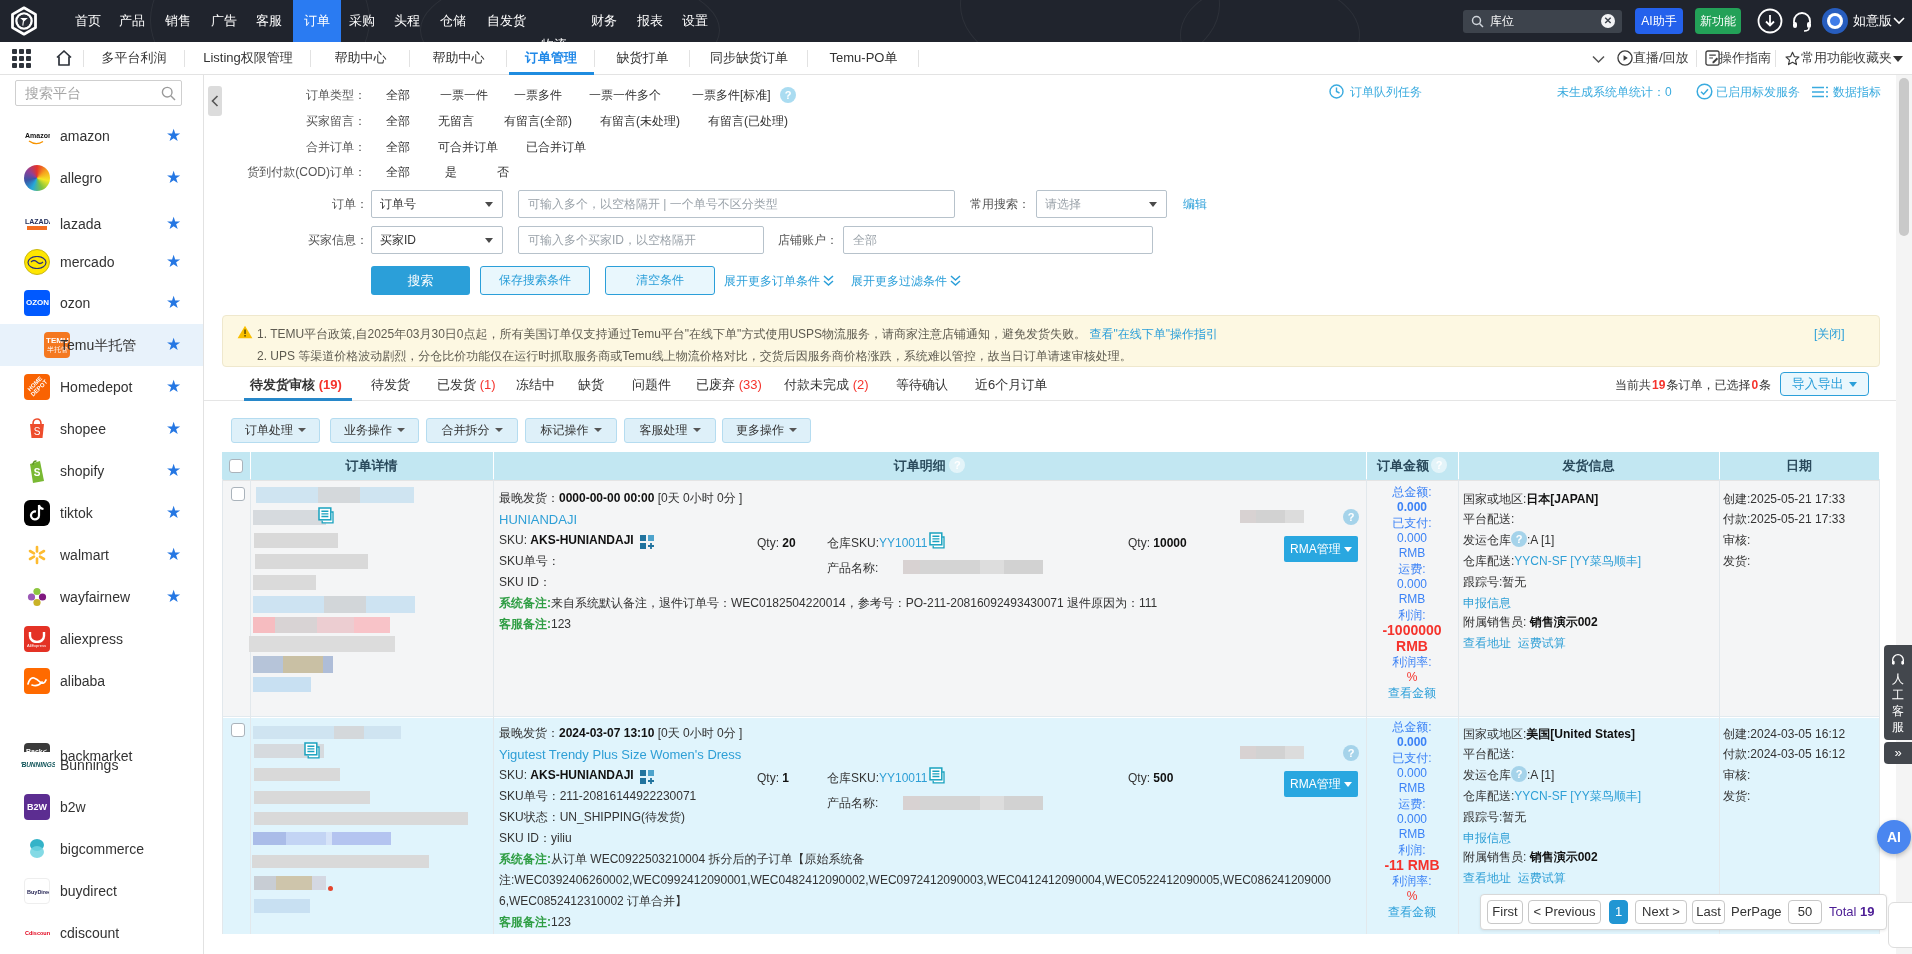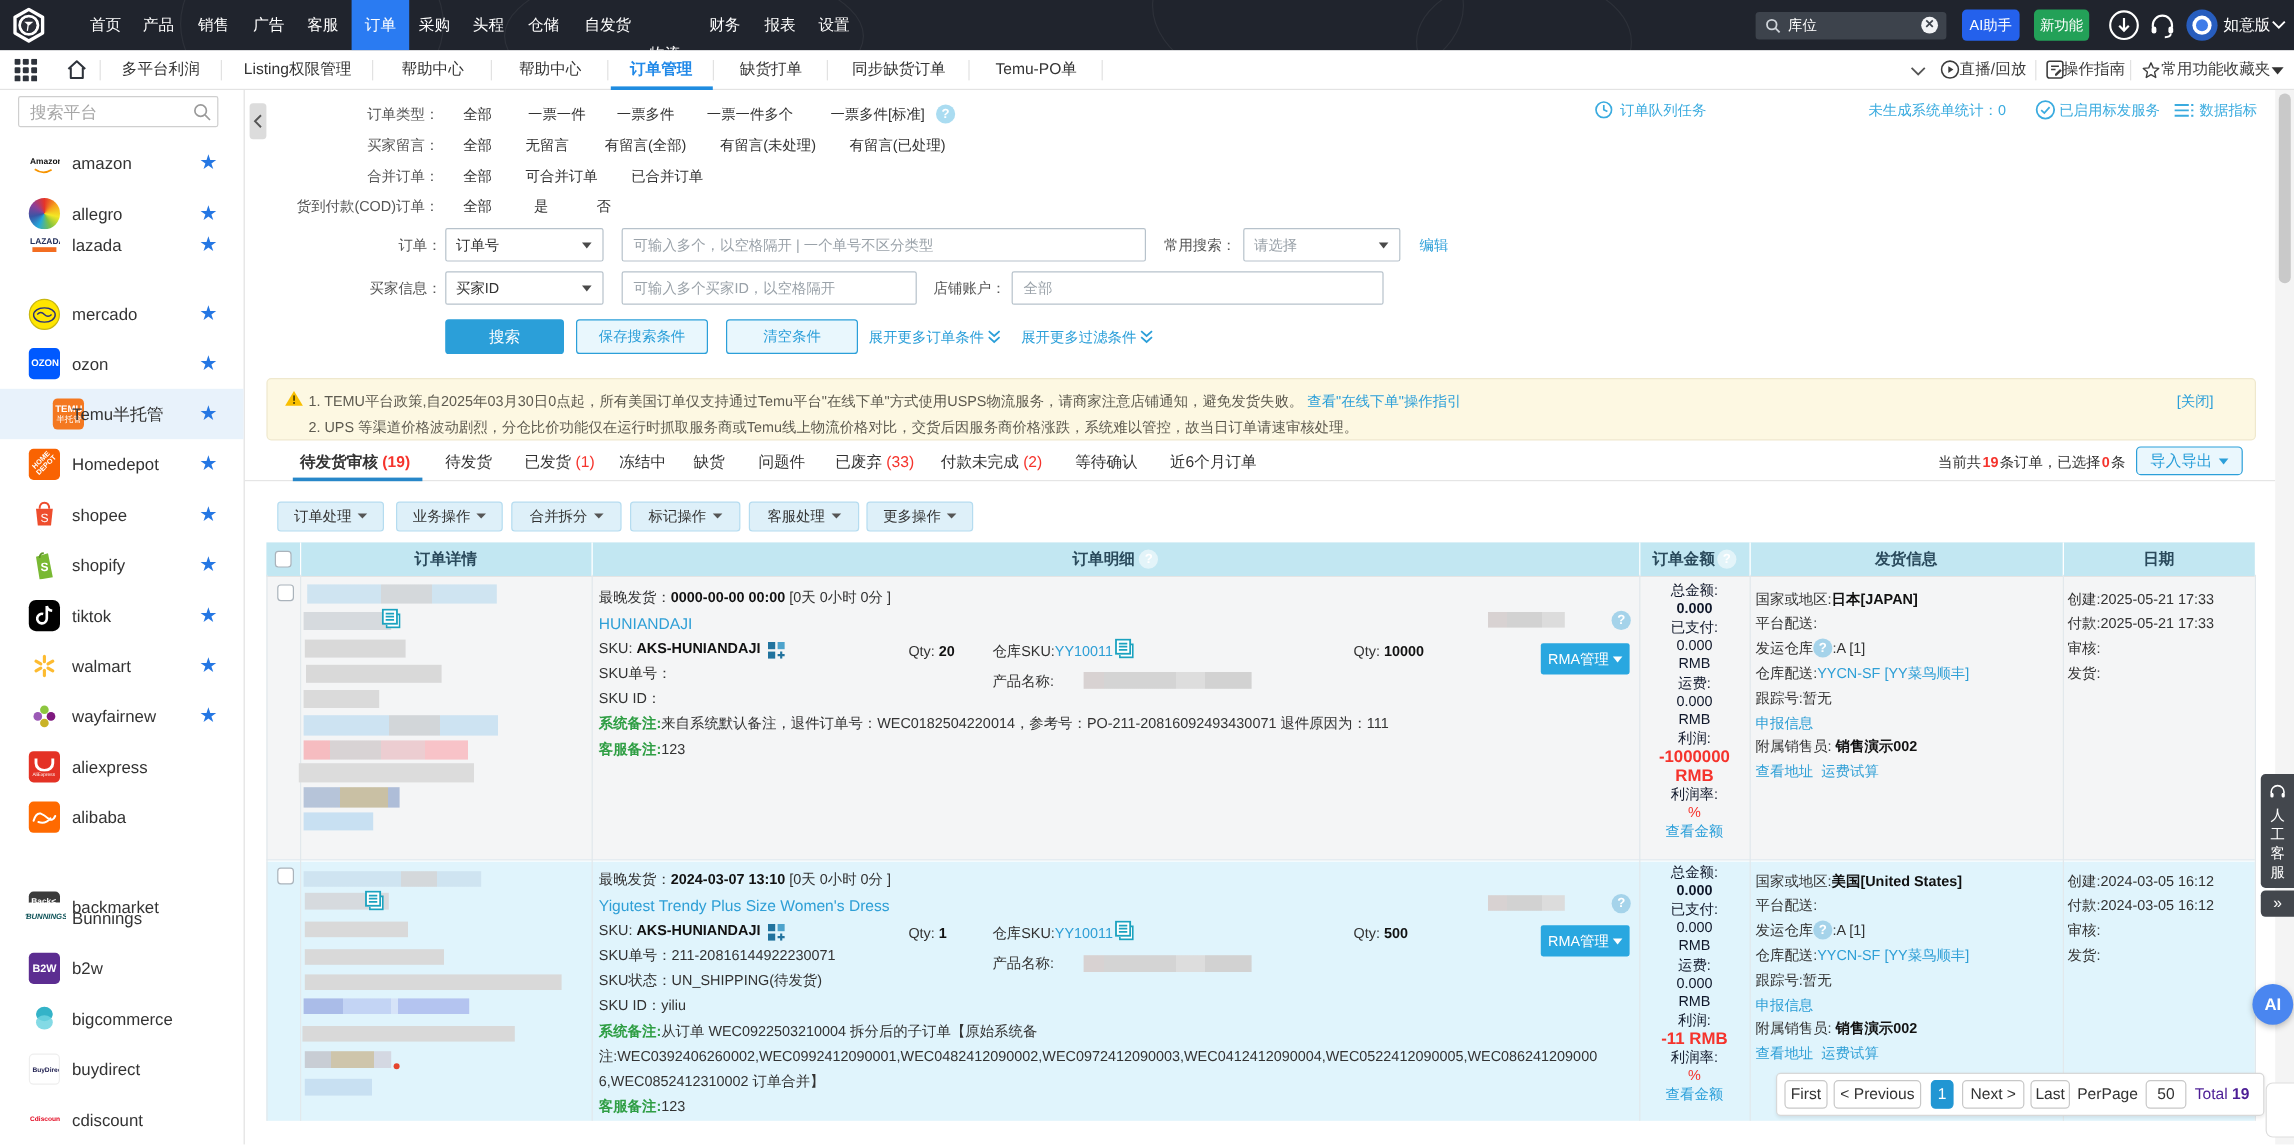--- a/index.html
+++ b/index.html
@@ -34,21 +34,21 @@
 .blue{color:#2b9fd9;}
 .qi{position:absolute;width:16px;height:16px;border-radius:50%;background:#aadcf1;color:#fff;font-size:11px;text-align:center;line-height:16px;font-weight:bold;}
 
 .stab{position:absolute;top:370px;height:30px;line-height:30px;font-size:13px;color:#333;}
 
 .abtn{position:absolute;top:418px;height:25px;background:#def0f9;border:1px solid #b5dcf0;border-radius:3px;font-size:12px;color:#333;text-align:center;line-height:23px;}
 .abtn .car{display:inline-block;width:0;height:0;border-left:4px solid transparent;border-right:4px solid transparent;border-top:4px solid #555;margin-left:5px;vertical-align:2px;}
 
 .th{position:absolute;top:452px;height:28px;background:#c2e7f2;font-size:13px;font-weight:bold;color:#2a4a5c;text-align:center;line-height:27px;}
 .cell-line{position:absolute;font-size:12px;color:#333;height:21px;line-height:21px;white-space:nowrap;}
-.money-line{position:absolute;font-size:12px;color:#0f172a;height:15px;line-height:15px;text-align:center;width:92px;white-space:nowrap;}
+.money-line{position:absolute;font-size:12px;color:#3b82f6;height:15px;line-height:15px;text-align:center;width:92px;white-space:nowrap;}
 .ship-line{position:absolute;font-size:12px;color:#333;height:20px;line-height:20px;white-space:nowrap;}
 .green{color:#2f9e44;font-weight:bold;}
 .cb{position:absolute;width:14px;height:14px;border:1px solid #aab3bb;border-radius:3px;background:#fff;}
 .blk{position:absolute;}
 .colsep{position:absolute;width:1px;background:#e2e8ec;}
 .rma{position:absolute;width:74px;height:26px;background:#29a7e0;border-radius:2px;color:#fff;font-size:12px;text-align:center;line-height:26px;}
 
 .red{color:#f5332c !important;}
 .pgbtn{position:absolute;height:24px;border:1px solid #c8c8c8;border-radius:4px;background:#fff;font-size:13px;color:#333;text-align:center;line-height:22px;}
 </style>
@@ -183,21 +183,21 @@
           </svg>
         </div>
         <div class="nm">amazon</div>
         <div class="st">★</div>
       </div>
   <div class="prow" style="top:82px;">
         <div class="pic" style="border-radius:50%;background:conic-gradient(#e5332a,#f6a21d,#f4e724,#7ec242,#25a8db,#3a55a5,#8e3f98,#e5332a);"></div>
         <div class="nm">allegro</div>
         <div class="st">★</div>
       </div>
-  <div class="prow" style="top:108px;text-align:center;">
+  <div class="prow" style="top:128px;text-align:center;">
         <div class="pic" style="background:#fff;">
           <span style="position:absolute;left:1px;top:7px;font-size:7px;font-weight:bold;color:#232f5a;">LAZADA</span>
           <span style="position:absolute;left:3px;top:15px;width:20px;height:4px;background:#f36d21;"></span>
         </div>
         <div class="nm">lazada</div>
         <div class="st">★</div>
       </div>
   <div class="prow" style="top:166px;">
         <div class="pic" style="border-radius:50%;background:#ffe600;border:1px solid #c9b710;">
           <svg style="position:absolute;left:2px;top:6px;" width="20" height="13" viewBox="0 0 20 13">

